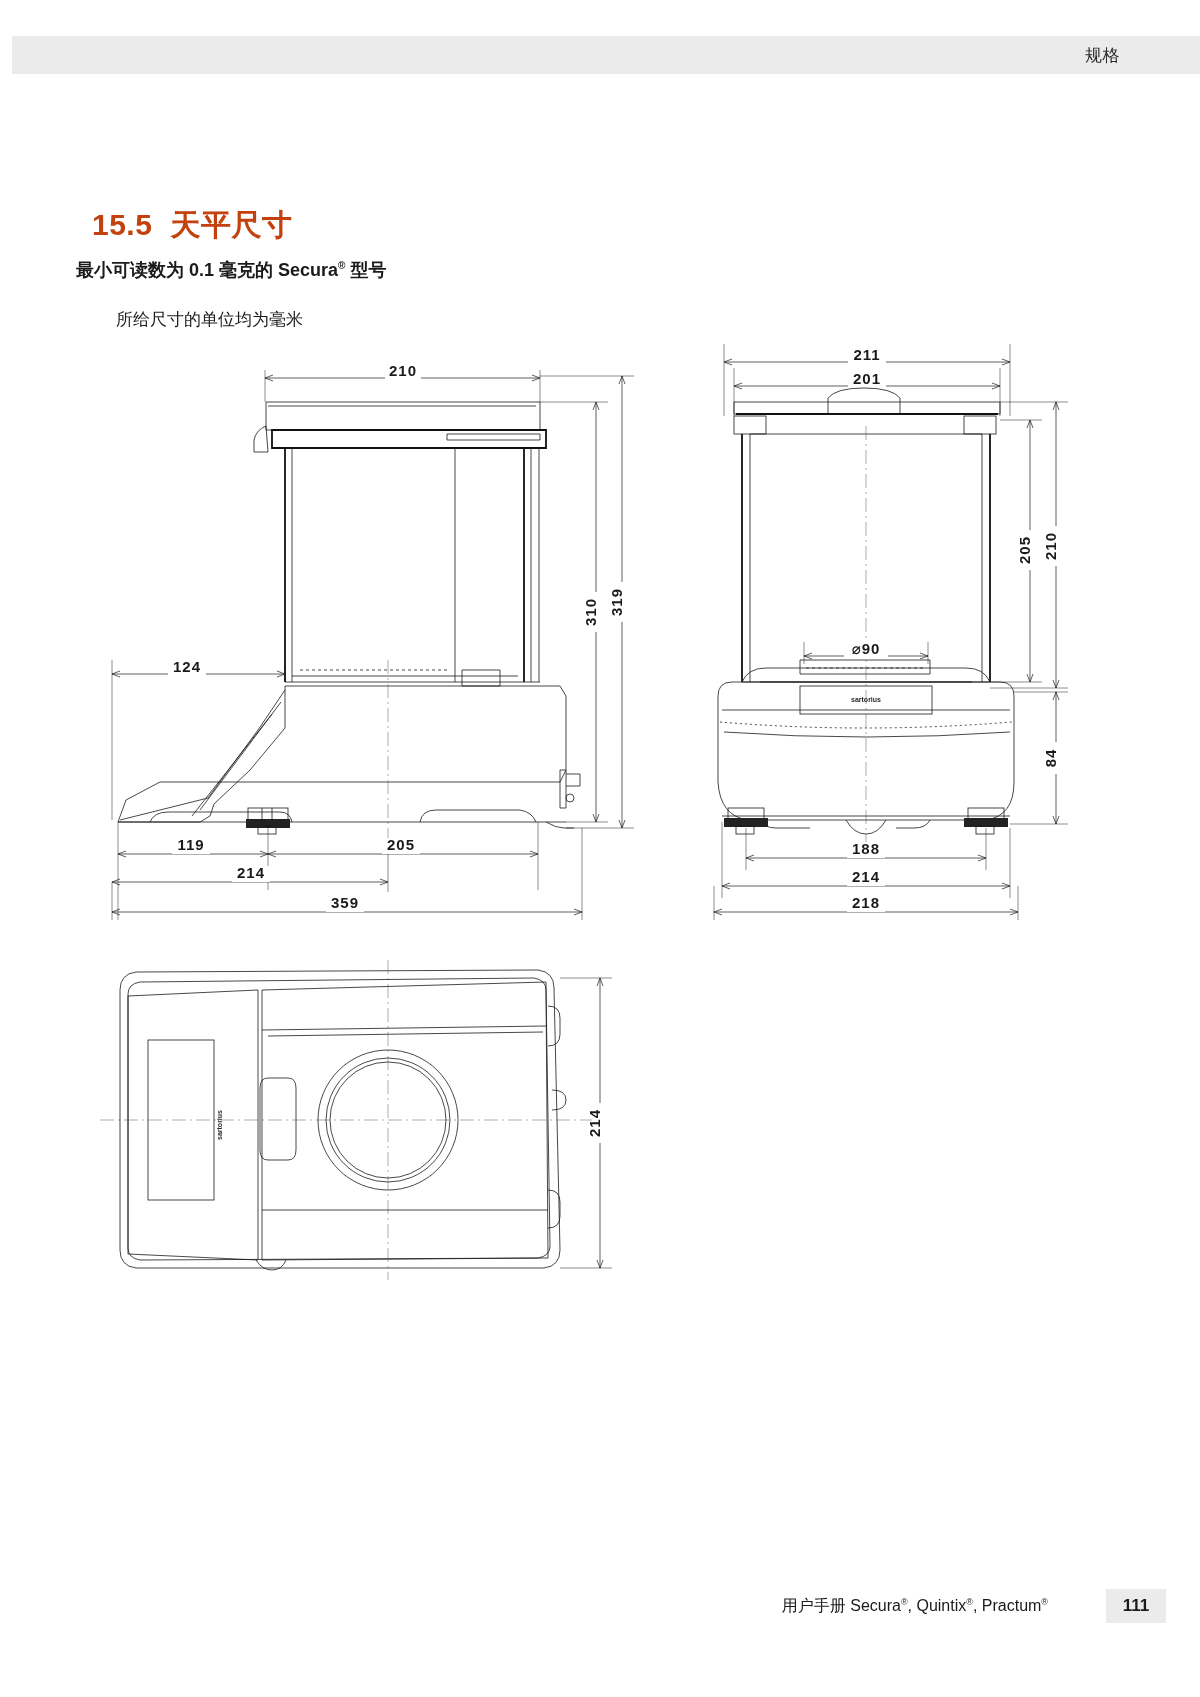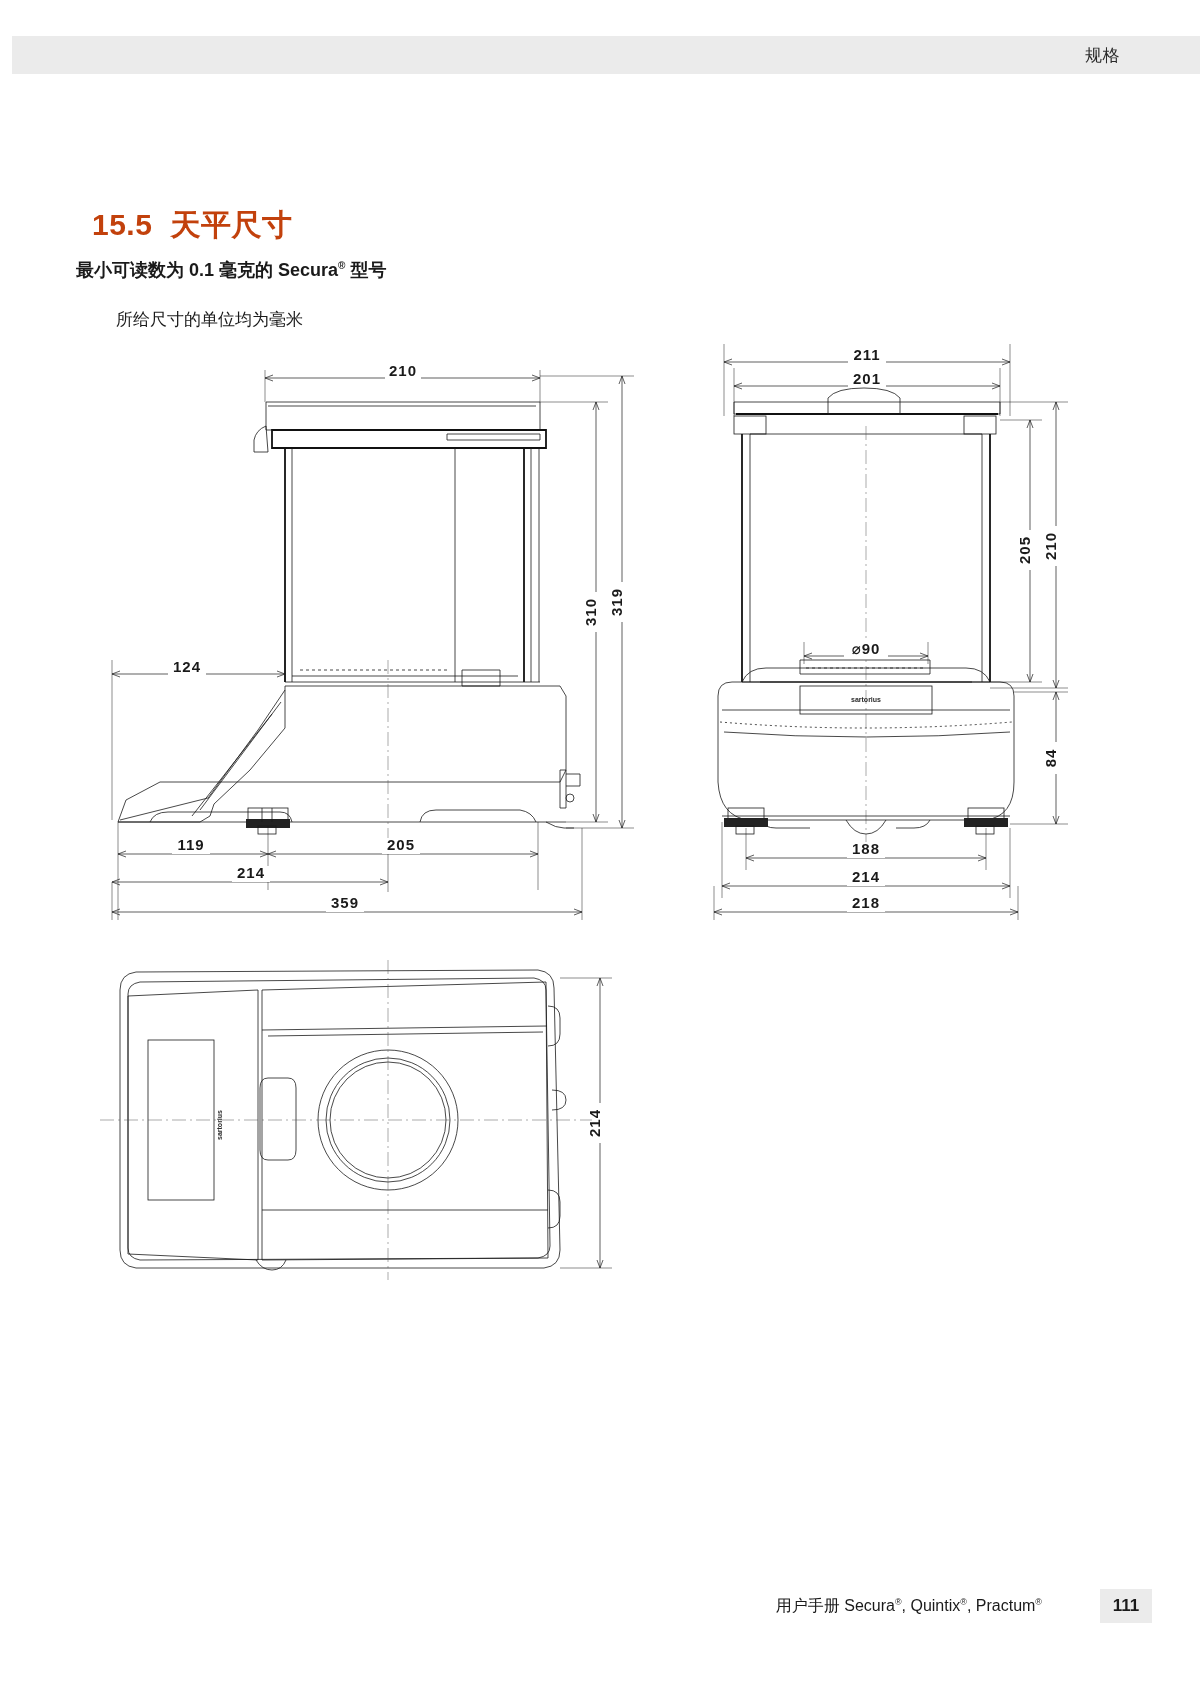--- a/index.html
+++ b/index.html
@@ -93,30 +93,30 @@
     gap: 40px;
   }
   .footer-text {
     font-size: 16px;
     color: #1a1a1a;
     margin-right: 18px;
     white-space: nowrap;
   }
   .footer-text sup { font-size: 9px; vertical-align: super; }
   .page-number {
-    width: 52px;
+    width: 60px;
     height: 34px;
     background: #ebebeb;
     display: flex;
     align-items: center;
     justify-content: center;
     font-size: 17px;
     font-weight: bold;
     color: #1a1a1a;
-    margin-right: 48px;
+    margin-right: 34px;
   }
 
   
   text.dim {
     font-family: "Liberation Sans", "DejaVu Sans", sans-serif;
     font-size: 15px;
     font-weight: bold;
     fill: #1a1a1a;
     letter-spacing: 1px;
   }

